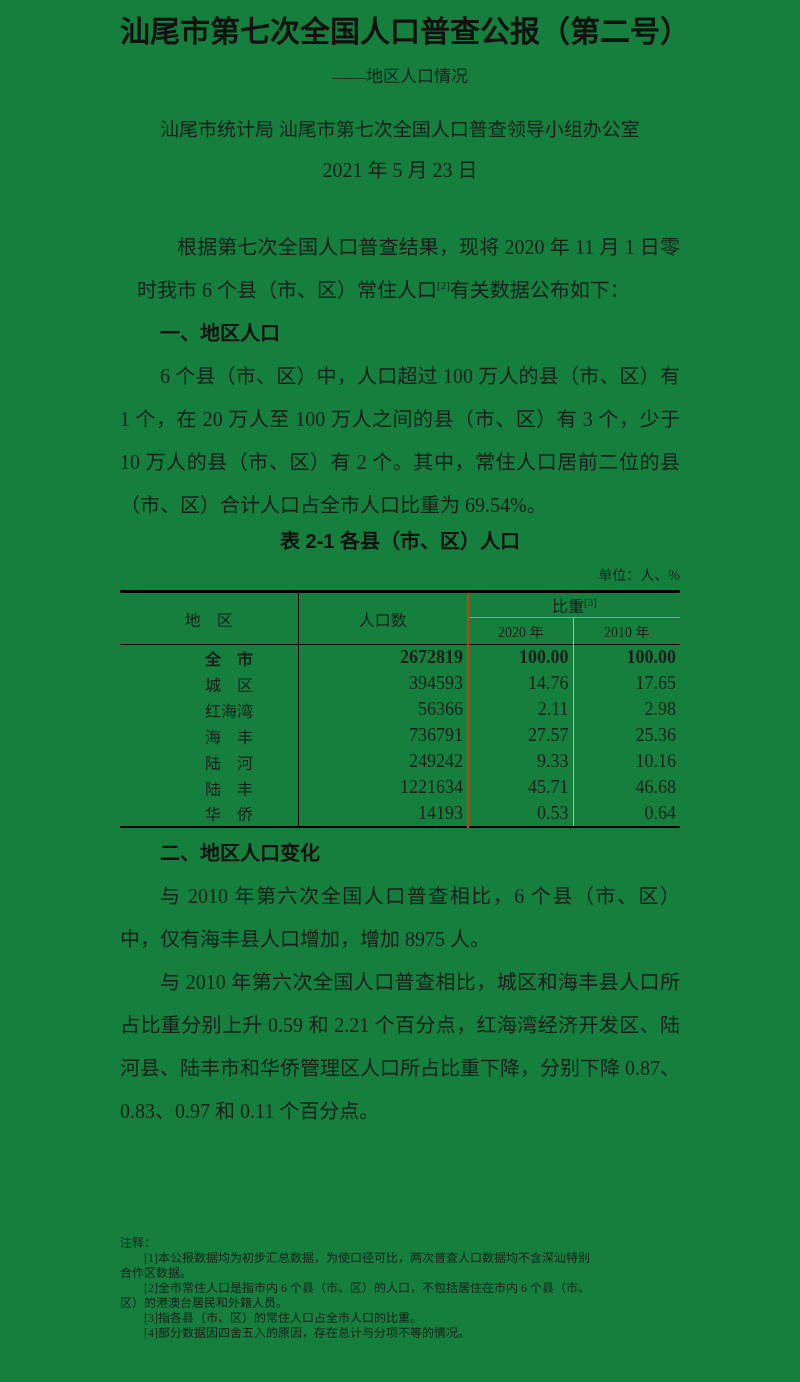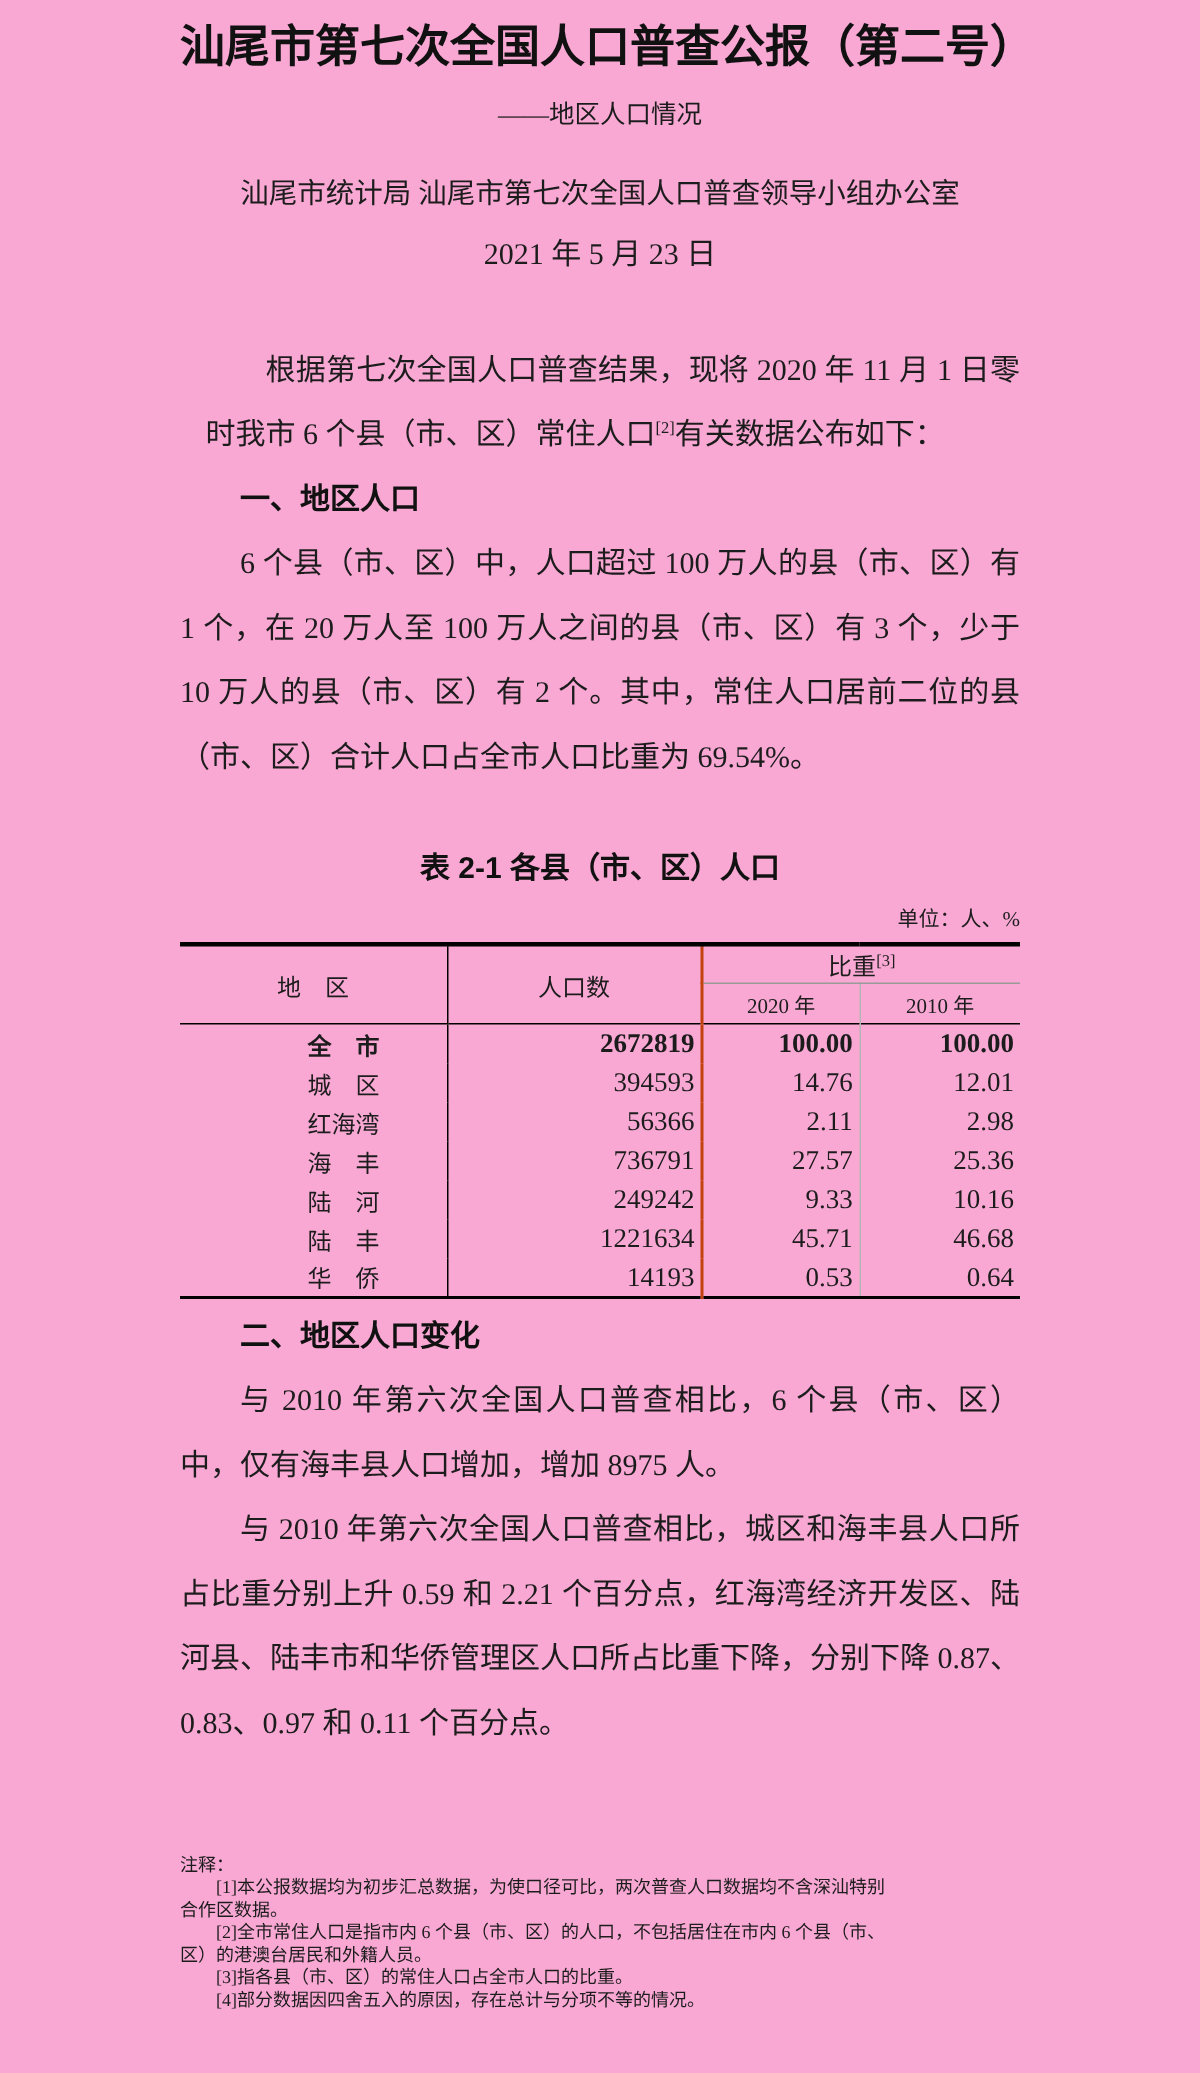--- a/index.html
+++ b/index.html
@@ -1,21 +1,21 @@
 <!DOCTYPE html>
 <html lang="zh-CN"><head>
 <meta charset="utf-8">
 <style>
   * { box-sizing: border-box; }
   html, body { margin: 0; padding: 0; background: #ffffff; }
   .page {
     position: relative;
     width: 800px;
     height: 1382px;
-    background: #f9a8d4;
+    background: #15803d;
     color: #1c1c1c;
     font-family: "Liberation Serif", serif;
     overflow: hidden;
   }
   .content { padding: 0 120px; }
 
   .doc-title {
     margin: 12px 0 0 0;
     font-family: "Liberation Sans", sans-serif;
     font-weight: 700;
@@ -63,21 +63,20 @@
   }
   h2.sec-2 { margin-top: 4px; }
 
   sup.fn-sup {
     font-size: 11px;
     line-height: 0;
     vertical-align: super;
   }
 
   .table-title {
-    margin-top: 38px;
     font-family: "Liberation Sans", sans-serif;
     font-weight: 700;
     font-size: 20px;
     line-height: 28px;
     text-align: center;
     color: #111;
   }
   .unit-line {
     margin-top: 12px;
     font-size: 14px;
@@ -166,21 +165,21 @@
         <tr class="body-row total-row">
           <td class="c-region v1">全　市</td>
           <td class="c-num v2">2672819</td>
           <td class="c-num v3">100.00</td>
           <td class="c-num">100.00</td>
         </tr>
         <tr class="body-row">
           <td class="c-region v1">城　区</td>
           <td class="c-num v2">394593</td>
           <td class="c-num v3">14.76</td>
-          <td class="c-num">12.01</td>
+          <td class="c-num">17.65</td>
         </tr>
         <tr class="body-row">
           <td class="c-region v1">红海湾</td>
           <td class="c-num v2">56366</td>
           <td class="c-num v3">2.11</td>
           <td class="c-num">2.98</td>
         </tr>
         <tr class="body-row">
           <td class="c-region v1">海　丰</td>
           <td class="c-num v2">736791</td>

